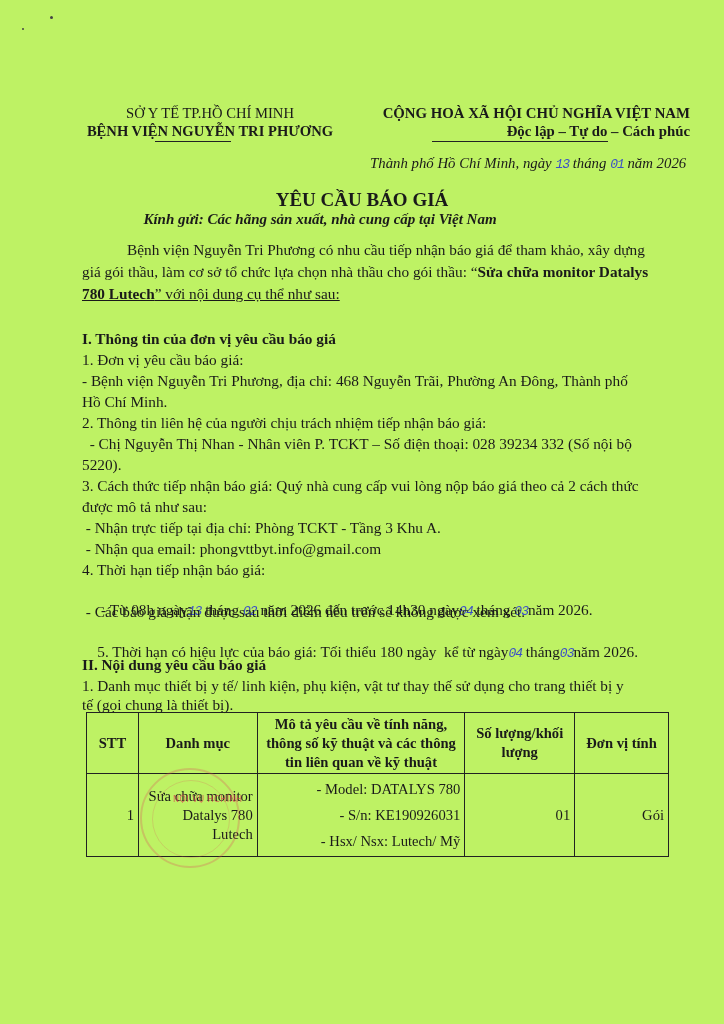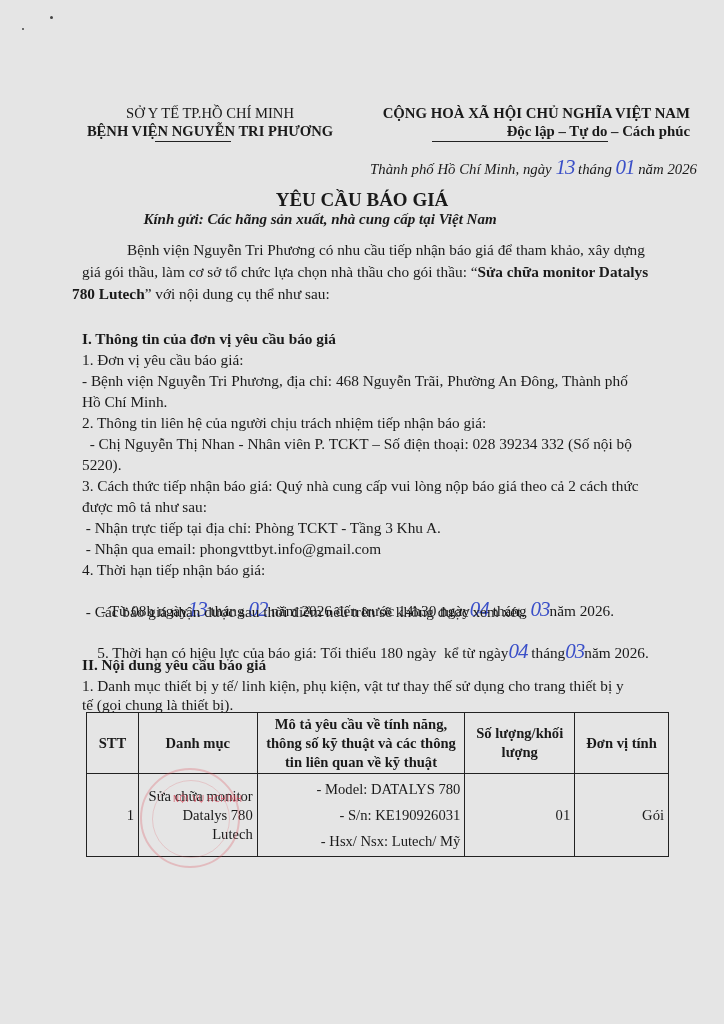--- a/index.html
+++ b/index.html
@@ -1,24 +1,24 @@
 <!DOCTYPE html>
 <html><head>
 <meta charset="utf-8">
 <style>
   html, body { margin: 0; padding: 0; }
   body {
     width: 724px; height: 1024px; background: #ffffff; position: relative; overflow: hidden;
     font-family: "Liberation Serif", "DejaVu Serif", serif; color: #1a1a1a;
   }
-  .page { position: absolute; inset: 0; background: #e5e5e5; }
+  .page { position: absolute; inset: 0; background: #bef264; }
   .abs { position: absolute; white-space: nowrap; }
   .b { font-weight: bold; }
   .i { font-style: italic; }
-  .hw { font-family: Liberation Serif, serif; font-style: italic; color: #3a4fc8; font-size: 21px; letter-spacing: -1px; display: inline-block; }
+  .hw { font-family: Liberation Mono, monospace; font-style: italic; color: #3a4fc8; font-size: 13px; letter-spacing: -1px; display: inline-block; }
   .line { font-size: 15.3px; line-height: 19px; }
   .left-head { position: absolute; left: 60px; top: 104px; width: 300px; text-align: center; font-size: 14.6px; line-height: 18px; }
   .right-head { position: absolute; left: 330px; top: 104px; width: 360px; text-align: right; font-size: 14.8px; line-height: 18px; }
   .uline { position: absolute; height: 1.3px; background: #222; }
   .title { position: absolute; left: 0; width: 724px; top: 189px; text-align: center; font-size: 19px; font-weight: bold; }
   .subtitle { position: absolute; left: 0; width: 640px; top: 211px; text-align: center; font-size: 15px; font-weight: bold; }
   table.tbl {
     position: absolute; left: 86px; top: 712px; width: 583px; border-collapse: collapse;
     font-size: 14.6px; line-height: 19px;
   }
@@ -63,21 +63,21 @@
     <span>năm 2026</span>
   </div>
 
   <div class="title">YÊU CẦU BÁO GIÁ</div>
   <div class="subtitle i">Kính gửi: Các hãng sản xuất, nhà cung cấp tại Việt Nam</div>
 
   <div class="abs line" style="left:82px;top:262px;">
     <span>giá gói thầu, làm cơ sở tổ chức lựa chọn nhà thầu cho gói thầu: “</span><span class="b">Sửa chữa monitor Datalys</span>
   </div>
   <div class="abs line" style="left:127px;top:240px;">Bệnh viện Nguyễn Tri Phương có nhu cầu tiếp nhận báo giá để tham khảo, xây dựng</div>
-  <div class="abs line" style="left:72px;top:284px;">
+  <div class="abs line" style="left:82px;top:284px;text-decoration:underline;">
     <span class="b">780 Lutech</span><span>” với nội dung cụ thể như sau:</span>
   </div>
 
   <div class="abs line b" style="left:82px;top:329px;">I. Thông tin của đơn vị yêu cầu báo giá</div>
   <div class="abs line" style="left:82px;top:350px;">1. Đơn vị yêu cầu báo giá:</div>
   <div class="abs line" style="left:82px;top:371px;"> - Bệnh viện Nguyễn Tri Phương, địa chỉ: 468 Nguyễn Trãi, Phường An Đông, Thành phố</div>
   <div class="abs line" style="left:82px;top:392px;">Hồ Chí Minh.</div>
   <div class="abs line" style="left:82px;top:413px;">2. Thông tin liên hệ của người chịu trách nhiệm tiếp nhận báo giá:</div>
   <div class="abs line" style="left:82px;top:434px;white-space:pre;">  - Chị Nguyễn Thị Nhan - Nhân viên P. TCKT – Số điện thoại: 028 39234 332 (Số nội bộ</div>
   <div class="abs line" style="left:82px;top:455px;">5220).</div>

